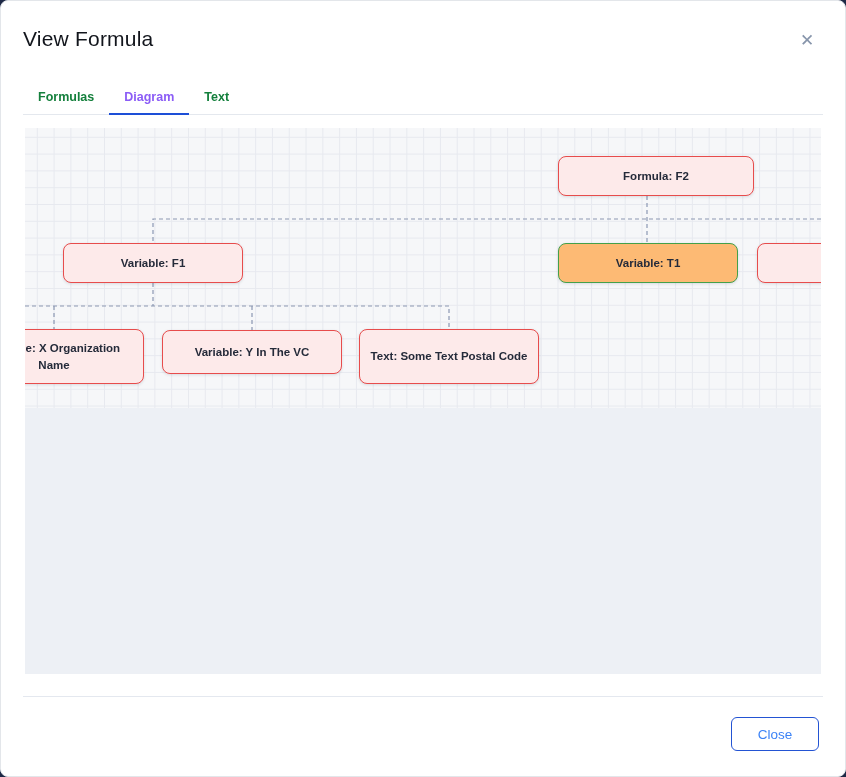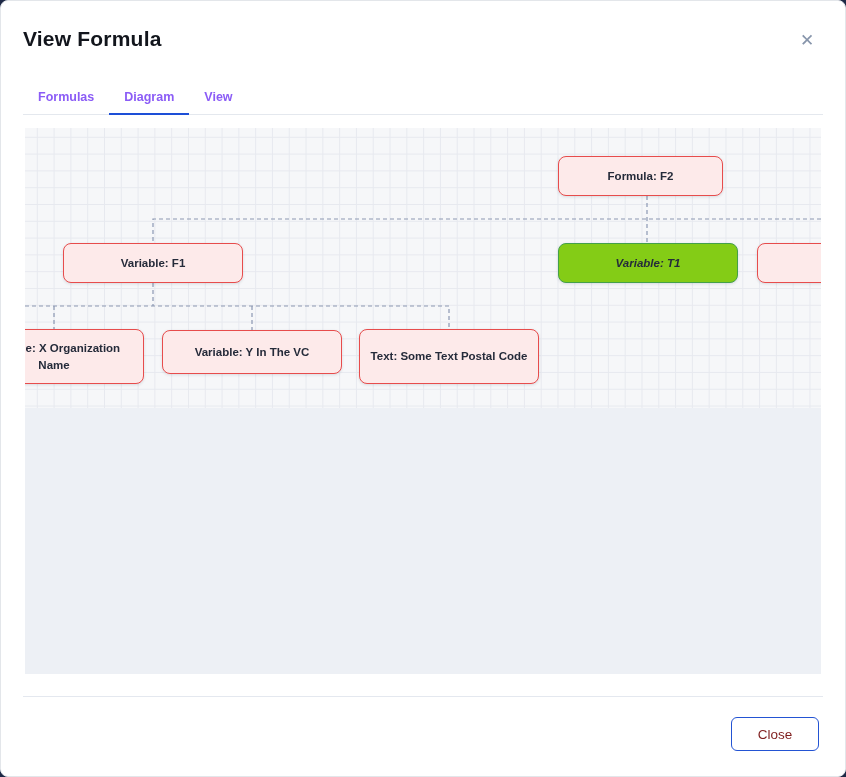--- a/index.html
+++ b/index.html
@@ -12,37 +12,37 @@
   }
   .modal {
     position:absolute; inset:0;
     background:#ffffff;
     border-radius:8px;
     border:1px solid #e3e6ea;
     overflow:hidden;
   }
   .modal-title {
     position:absolute; left:22px; top:26px;
-    font-size:21px; font-weight:bold; color:#12151c;
+    font-size:21px; font-weight:normal; color:#12151c;
     letter-spacing:.2px;
   }
   .close-x {
     position:absolute; right:26px; top:28px;
     font-size:17px; color:#8795ab; cursor:pointer;
     width:24px; height:24px; text-align:center; line-height:24px;
   }
   .tabs {
     position:absolute; left:22px; right:22px; top:83px;
     display:flex; align-items:flex-end;
     border-bottom:1px solid #e4e8ee;
     height:31px;
   }
   .tab {
     padding:0 15px 10px 15px;
-    font-size:12.5px; font-weight:bold; color:#8b5cf6;
+    font-size:12.5px; font-weight:bold; color:#15803d;
     cursor:pointer; position:relative;
   }
   .tab.active { color:#8b5cf6; }
   .tab.active::after {
     content:""; position:absolute; left:0; right:0; bottom:-1px;
     height:2px; background:#1d4fd7;
   }
   .diagram-wrap {
     position:absolute; left:24px; top:127px;
     width:796px; height:546px;
@@ -70,64 +70,64 @@
     border:1.5px solid;
     display:flex; align-items:center; justify-content:center;
     text-align:center;
     font-size:11.5px; font-weight:bold; color:#252b3a;
     line-height:1.45;
     padding:4px 9px;
     box-shadow:0 1px 3px rgba(40,50,70,.14);
     cursor:pointer;
   }
   .node-red   { background:#fdeaea; border-color:#e74c4c; }
-  .node-green { background:#84cc16; border-color:#44a04a;font-style:italic; }
+  .node-green { background:#fdba74; border-color:#44a04a; }
   .node.align-left { justify-content:flex-start; text-align:left; }
   .footer-divider {
     position:absolute; left:22px; right:22px; top:695px;
     height:1px; background:#e4e8ef;
   }
   .close-btn {
     position:absolute; right:26px; top:716px;
     width:88px; height:34px;
     background:#ffffff;
     border:1.5px solid #2353d3;
     border-radius:6px;
-    color:#7f1d1d;
+    color:#3b82f6;
     font-family:"Liberation Sans", sans-serif;
     font-size:13.5px; font-weight:500;
     cursor:pointer;
   }
 </style>
 </head>
 <body>
 
 <div class="modal">
 
   <div class="modal-title">View Formula</div>
   <div class="close-x">✕</div>
 
   <div class="tabs">
     <div class="tab">Formulas</div>
     <div class="tab active">Diagram</div>
-    <div class="tab">View</div>
+    <div class="tab">Text</div>
   </div>
 
   <div class="diagram-wrap">
     <div class="grid-layer"></div>
     <svg class="edge-layer" id="edge-layer" width="796" height="280">
         <polyline points="622,68 622,115" fill="none" stroke="#8b97b2" stroke-width="1.2" stroke-dasharray="4 3"></polyline>
         <polyline points="796,91 128,91 128,115" fill="none" stroke="#8b97b2" stroke-width="1.2" stroke-dasharray="4 3"></polyline>
         <polyline points="128,155 128,178" fill="none" stroke="#8b97b2" stroke-width="1.2" stroke-dasharray="4 3"></polyline>
         <polyline points="0,178 424,178 424,201" fill="none" stroke="#8b97b2" stroke-width="1.2" stroke-dasharray="4 3"></polyline>
         <polyline points="29,178 29,201" fill="none" stroke="#8b97b2" stroke-width="1.2" stroke-dasharray="4 3"></polyline>
         <polyline points="227,178 227,202" fill="none" stroke="#8b97b2" stroke-width="1.2" stroke-dasharray="4 3"></polyline>
       </svg>
     <div id="node-layer">
-        <div class="node node-red" style="left: 533px; top: 28px; width: 165px; height: 40px;">Formula: F2</div>
+        <div class="node node-red" style="left: 533px; top: 28px; width: 196px; height: 40px;">Formula: F2</div>
         <div class="node node-red" style="left: 38px; top: 115px; width: 180px; height: 40px;">Variable: F1</div>
         <div class="node node-green" style="left: 533px; top: 115px; width: 180px; height: 40px;">Variable: T1</div>
         <div class="node node-red align-left" style="left: 732px; top: 115px; width: 180px; height: 40px; padding-left: 78px;">V</div>
         <div class="node node-red" style="left: -61px; top: 201px; width: 180px; height: 55px;">Variable: X Organization Name</div>
         <div class="node node-red" style="left: 137px; top: 202px; width: 180px; height: 44px;">Variable: Y In The VC</div>
         <div class="node node-red" style="left: 334px; top: 201px; width: 180px; height: 55px;">Text: Some Text Postal Code</div>
       </div>
   </div>
 
   <div class="footer-divider"></div>

